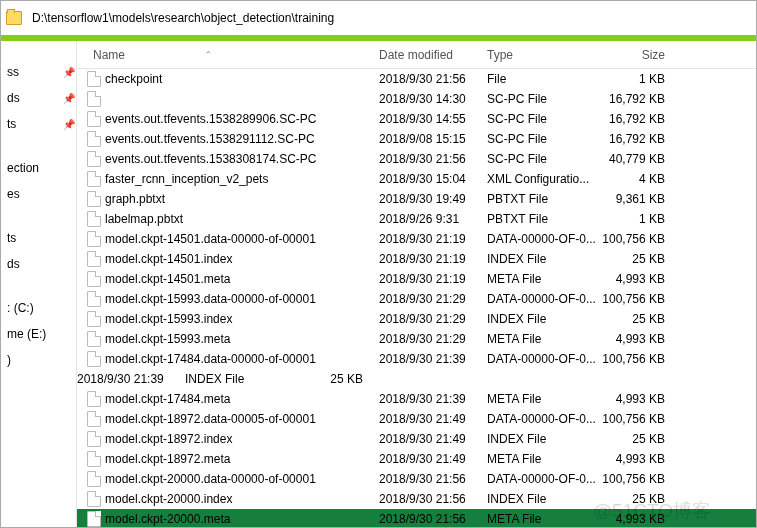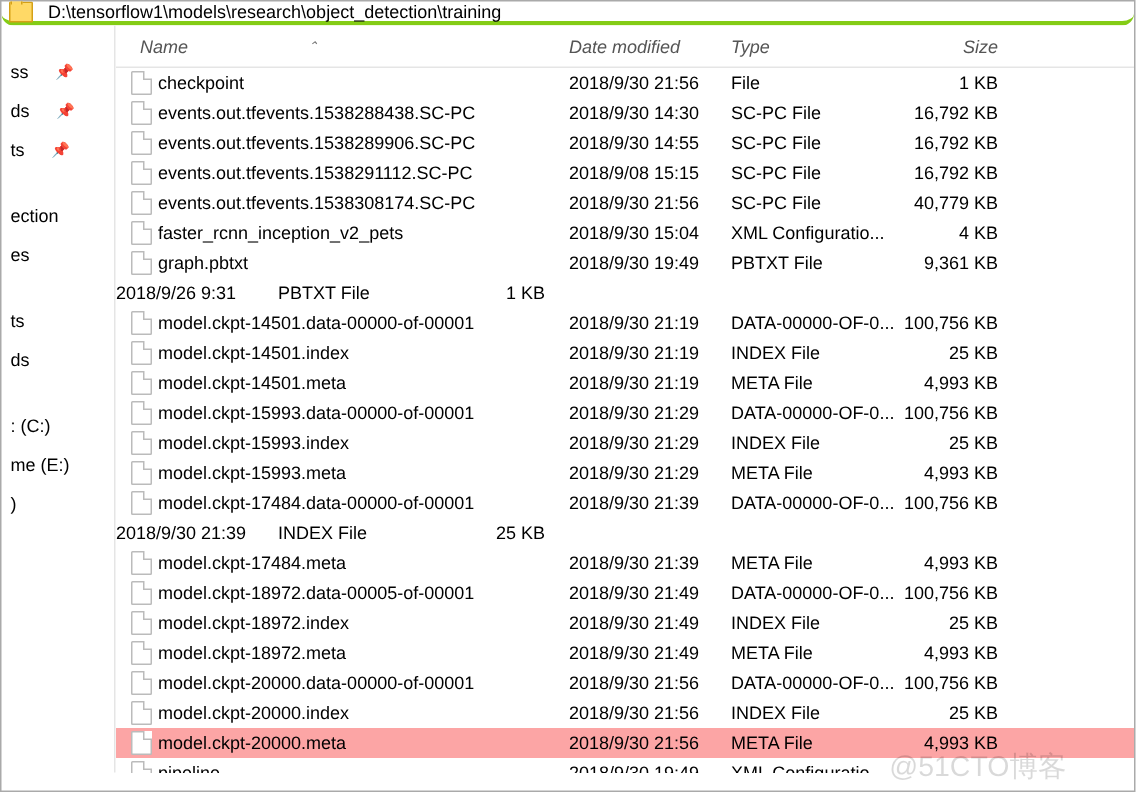--- a/index.html
+++ b/index.html
@@ -1,34 +1,34 @@
 <!DOCTYPE html>
 <html><head>
 <meta charset="utf-8">
 <style>
 * { margin: 0; padding: 0; box-sizing: border-box; font-family: "Segoe UI", Tahoma, sans-serif; font-size: 12px; }
 body { background: #fff; color: #000; width: 757px; height: 528px; overflow: hidden; border: 1px solid #aaa; }
-.address-bar { height: 16px; border-bottom: 3px solid #84cc16; display: flex; align-items: center; padding: 3px 5px; border-radius: 11px; }
+.address-bar { height: 40px; border-bottom: 6px solid #84cc16; display: flex; align-items: center; padding: 3px 5px; }
 .folder-icon { width: 16px; height: 14px; background: #ffd966; border: 1px solid #d4a017; border-radius: 1px; margin-right: 6px; position: relative; }
 .folder-icon::before { content: ""; position: absolute; top: -3px; left: 0; width: 6px; height: 3px; background: #ffd966; border: 1px solid #d4a017; border-bottom: none; }
 .address-text { flex: 1; padding: 2px 4px; }
 .layout { display: flex; height: calc(100% - 28px); }
 .sidebar { width: 76px; border-right: 1px solid #e5e5e5; padding-top: 18px; }
-.side-item { height: 26px; display: flex; align-items: center; padding-left: 6px; gap: 18px; }
+.side-item { height: 26px; display: flex; align-items: center; padding-left: 6px; gap: 6px; justify-content: space-between; }
 .side-item.sel { background: #d8e6f2; }
 .pin { color: #888; font-size: 10px; }
 .filelist { flex: 1; overflow: auto; }
-.headers { display: flex; border-bottom: 1px solid #e5e5e5; height: 28px; align-items: center; color: #555; position: sticky; top: 0; background: #fff; font-style: italic; }
+.headers { display: flex; border-bottom: 1px solid #e5e5e5; height: 28px; align-items: center; color: #555; position: sticky; top: 0; background: #fff; }
 .col-name { width: 302px; padding-left: 16px; display: flex; align-items: center; gap: 80px; }
 .col-date { width: 108px; }
 .col-type { width: 110px; }
 .col-size { width: 78px; text-align: right; padding-right: 10px; }
 .sort-caret { font-size: 8px; color: #777; }
 .row { display: flex; height: 20px; align-items: center; white-space: nowrap; }
-.row.sel { background: #fca5a5; }
+.row.sel { background: #15803d; }
 .row .col-name { padding-left: 10px; display: flex; align-items: center; gap: 4px; }
 .file-icon { width: 14px; height: 16px; border: 1px solid #bbb; background: #fff; border-radius: 1px; position: relative; flex-shrink: 0; }
 .file-icon::after { content: ""; position: absolute; top: -1px; right: -1px; width: 5px; height: 5px; background: #fff; border-left: 1px solid #bbb; border-bottom: 1px solid #bbb; }
 .watermark { position: absolute; bottom: 4px; right: 46px; color: rgba(0,0,0,0.15); font-size: 19px; pointer-events: none; }
 </style>
 </head>
 <body>
 
 <div class="address-bar">
   <span class="folder-icon"></span>
@@ -90,21 +90,20 @@
             <span class="file-icon"></span>
             <span>checkpoint</span>
           </div>
           <div class="col-date">2018/9/30 21:56</div>
           <div class="col-type">File</div>
           <div class="col-size">1 KB</div>
         </div>
         <div class="row">
           <div class="col-name">
             <span class="file-icon"></span>
-            <span>events.out.tfevents.1538288438.SC-PC</span>
           </div>
           <div class="col-date">2018/9/30 14:30</div>
           <div class="col-type">SC-PC File</div>
           <div class="col-size">16,792 KB</div>
         </div>
         <div class="row">
           <div class="col-name">
             <span class="file-icon"></span>
             <span>events.out.tfevents.1538289906.SC-PC</span>
           </div>
@@ -142,20 +141,24 @@
         <div class="row">
           <div class="col-name">
             <span class="file-icon"></span>
             <span>graph.pbtxt</span>
           </div>
           <div class="col-date">2018/9/30 19:49</div>
           <div class="col-type">PBTXT File</div>
           <div class="col-size">9,361 KB</div>
         </div>
         <div class="row">
+          <div class="col-name">
+            <span class="file-icon"></span>
+            <span>labelmap.pbtxt</span>
+          </div>
           <div class="col-date">2018/9/26 9:31</div>
           <div class="col-type">PBTXT File</div>
           <div class="col-size">1 KB</div>
         </div>
         <div class="row">
           <div class="col-name">
             <span class="file-icon"></span>
             <span>model.ckpt-14501.data-00000-of-00001</span>
           </div>
           <div class="col-date">2018/9/30 21:19</div>

